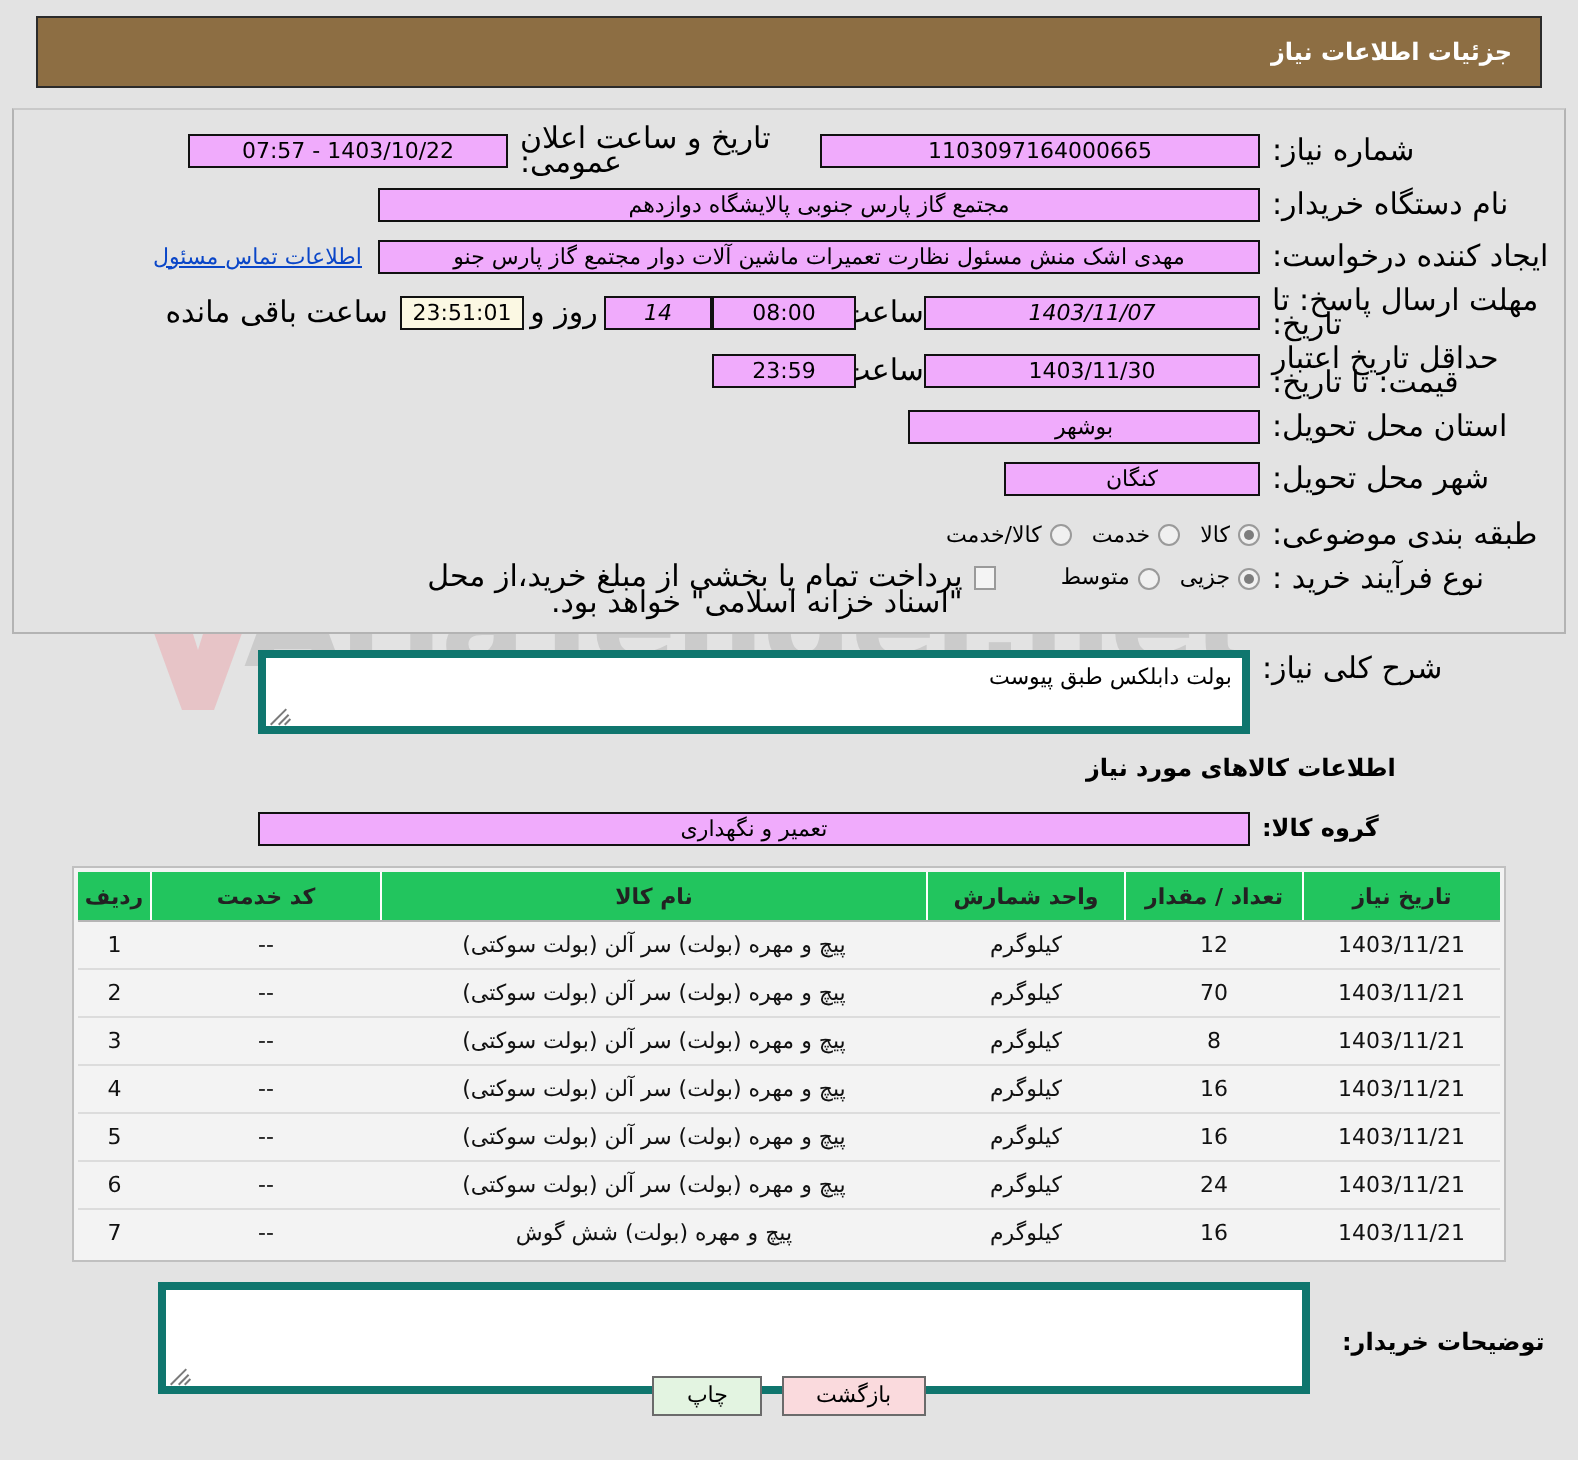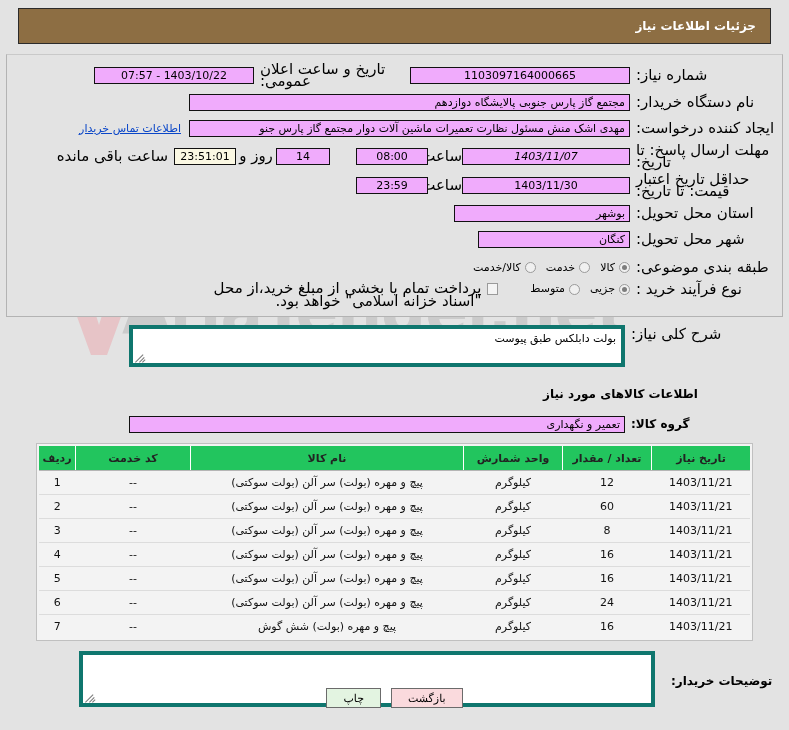--- a/index.html
+++ b/index.html
@@ -96,21 +96,21 @@
     height: 17px;
     line-height: 16px;
     box-sizing: border-box;
     font-size: 11px;
     padding: 0 4px;
     overflow: hidden;
     white-space: nowrap;
     text-overflow: clip;
   }
   .fld.center { text-align: center; }
-  .fld.rt { text-align: right; }
+  .fld.rt { text-align: center; }
   .fld.cream { background: #fbf8e3; }
 
   .link {
     color: #0a46c8;
     font-size: 11px;
     text-decoration: underline;
     cursor: pointer;
     white-space: nowrap;
   }
 
@@ -260,49 +260,49 @@
   </div>
 
   <div class="row" style="margin-top:4px;">
     <span class="lbl w-150">نام دستگاه خریدار:</span>
     <span class="fld rt" style="width:441px;">مجتمع گاز پارس جنوبی  پالایشگاه دوازدهم</span>
   </div>
 
   <div class="row" style="margin-top:4px;">
     <span class="lbl w-150">ایجاد کننده درخواست:</span>
     <span class="fld rt" style="width:441px;">مهدی اشک منش مسئول نظارت تعمیرات ماشین آلات دوار مجتمع گاز پارس جنو</span>
-    <a class="link" style="margin-right:8px;">اطلاعات تماس خریدار</a>
+    <a class="link" style="margin-right:8px;">اطلاعات تماس مسئول</a>
   </div>
 
   <div class="row" style="margin-top:5px;">
     <span class="lbl w-150">مهلت ارسال پاسخ: تا تاریخ:</span>
     <span class="fld center" style="width:168px;font-style:italic;">1403/11/07</span>
     <span class="lbl" style="width:34px; text-align:center;">ساعت</span>
     <span class="fld center" style="width:72px;">08:00</span>
-    <span class="fld center" style="width:54px; margin-right:26px;">14</span>
+    <span class="fld center" style="width:54px; font-style:italic;">14</span>
     <span class="lbl" style="width:40px; text-align:center;">روز و</span>
     <span class="fld cream center" style="width:62px;">23:51:01</span>
     <span class="lbl" style="margin-right:6px; white-space:nowrap;">ساعت باقی مانده</span>
   </div>
 
   <div class="row" style="margin-top:5px;">
     <span class="lbl w-150">حداقل تاریخ اعتبار قیمت: تا تاریخ:</span>
     <span class="fld center" style="width:168px;">1403/11/30</span>
     <span class="lbl" style="width:34px; text-align:center;">ساعت</span>
     <span class="fld center" style="width:72px;">23:59</span>
   </div>
 
   <div class="row" style="margin-top:5px;">
     <span class="lbl w-150">استان محل تحویل:</span>
     <span class="fld rt" style="width:176px;">بوشهر</span>
   </div>
 
   <div class="row" style="margin-top:4px;">
     <span class="lbl w-150">شهر محل تحویل:</span>
-    <span class="fld rt" style="width:152px;margin-left:40px;">کنگان</span>
+    <span class="fld rt" style="width:128px;margin-left:40px;">کنگان</span>
   </div>
 
   <div class="row" style="margin-top:6px;">
     <span class="lbl w-150">طبقه بندی موضوعی:</span>
     <span class="radio checked"></span>
     <span class="opt-label">کالا</span>
     <span class="radio"></span>
     <span class="opt-label">خدمت</span>
     <span class="radio"></span>
     <span class="opt-label">کالا/خدمت</span>
@@ -327,21 +327,21 @@
       <span>بولت دابلکس طبق پیوست</span>
       <span class="grip">
         <i style="width:11px; top:10px; left:0px;"></i>
         <i style="width:7px;  top:10px; left:4px;"></i>
         <i style="width:4px;  top:10px; left:7px;"></i>
       </span>
     </div>
   </div>
 </div>
 
-<div class="panel flat" style="margin-top:16px;">
+<div class="panel flat" style="margin-top:6px;">
   <div class="row">
     <span class="section-head" style="width:240px;">اطلاعات کالاهای مورد نیاز</span>
   </div>
 
   <div class="row" style="margin-top:8px;">
     <span class="lbl" style="width:152px; padding-left:6px; font-weight:bold; font-size:12px;">گروه کالا:</span>
     <span class="fld rt" style="width:496px;">تعمیر و نگهداری</span>
   </div>
 </div>
 
@@ -361,21 +361,21 @@
         <tr>
           <td class="col-date">1403/11/21</td>
           <td class="col-qty">12</td>
           <td class="col-unit">کیلوگرم</td>
           <td class="col-name">پیچ و مهره (بولت) سر آلن (بولت سوکتی)</td>
           <td class="col-code">--</td>
           <td class="col-radif">1</td>
         </tr>
         <tr>
           <td class="col-date">1403/11/21</td>
-          <td class="col-qty">60</td>
+          <td class="col-qty">70</td>
           <td class="col-unit">کیلوگرم</td>
           <td class="col-name">پیچ و مهره (بولت) سر آلن (بولت سوکتی)</td>
           <td class="col-code">--</td>
           <td class="col-radif">2</td>
         </tr>
         <tr>
           <td class="col-date">1403/11/21</td>
           <td class="col-qty">8</td>
           <td class="col-unit">کیلوگرم</td>
           <td class="col-name">پیچ و مهره (بولت) سر آلن (بولت سوکتی)</td>

